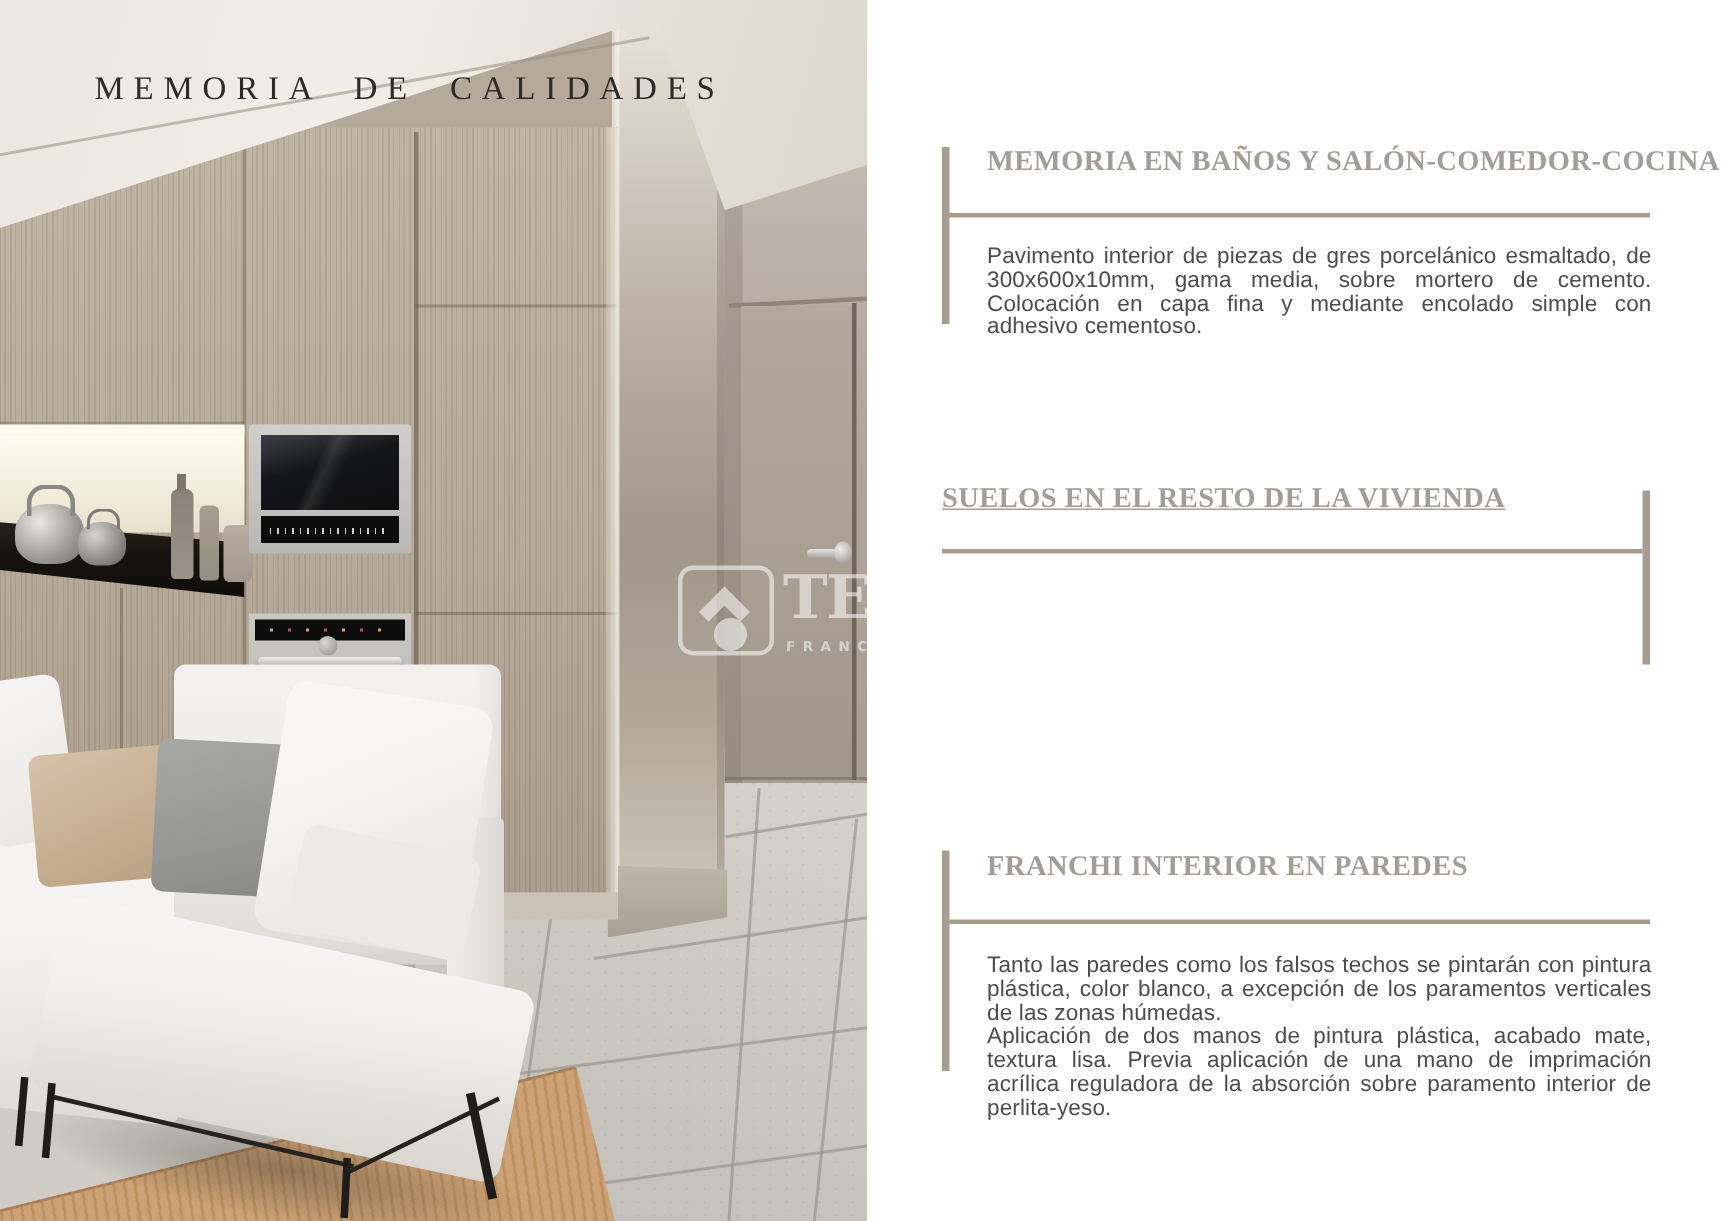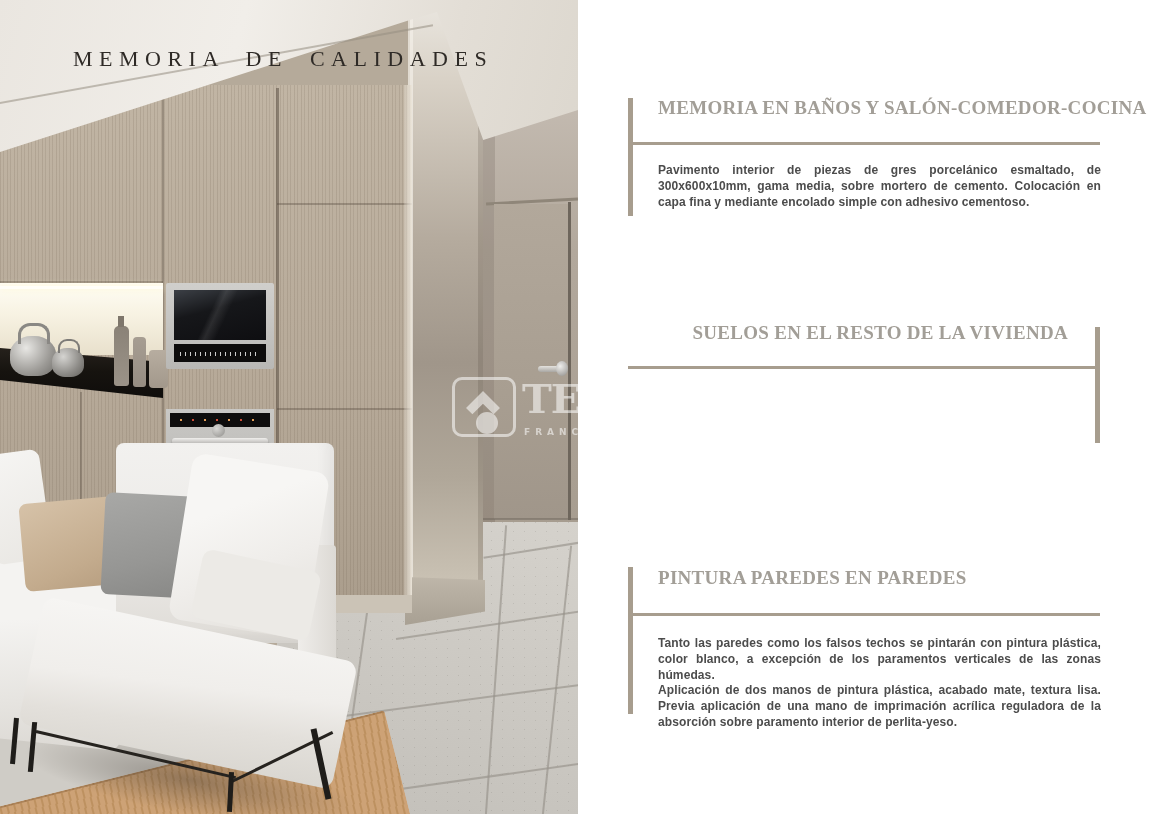--- a/index.html
+++ b/index.html
@@ -157,38 +157,38 @@
   .watermark{left:452px;top:375px;width:200px;height:70px;color:rgba(255,255,255,.55);z-index:40;}
   .wm-box{left:0;top:2px;width:64px;height:60px;border:3px solid rgba(255,255,255,.55);border-radius:10px;}
   .wm-roof{left:16px;top:16px;width:24px;height:24px;border-left:9px solid rgba(255,255,255,.55);
     border-top:9px solid rgba(255,255,255,.55);transform:rotate(45deg);}
   .wm-dot{left:21px;top:32px;width:22px;height:22px;border-radius:50%;background:rgba(255,255,255,.55);}
   .wm-text{left:70px;top:4px;font-family:"DejaVu Serif",serif;font-weight:bold;
     font-size:40px;line-height:1;letter-spacing:-1px;}
   .wm-sub{left:72px;top:52px;font-family:"DejaVu Sans",sans-serif;font-weight:bold;
     font-size:9px;letter-spacing:5px;}
 
-  .photo-title{left:73px;top:46px;font-family:"Liberation Serif",serif;
+  .photo-title{left:63px;top:46px;font-family:"Liberation Serif",serif;
     font-size:22px;letter-spacing:6.5px;word-spacing:10px;color:var(--title-color);z-index:50;white-space:nowrap;}
 
   
   .content{position:absolute;left:578px;top:0;width:576px;height:814px;background:#fff;}
   .content .bar{position:absolute;width:5px;background:var(--accent);}
   .content .rule{position:absolute;height:3px;background:var(--accent);}
   .section-title{position:absolute;font-family:"Liberation Serif",serif;font-size:19px;
     letter-spacing:.3px;color:var(--heading-color);white-space:nowrap;}
-  .section-body{position:absolute;font-size:12px;line-height:15.8px;letter-spacing:.1px;
-    color:var(--body-color);text-align:justify;white-space:pre-line;font-weight:bold;}
+  .section-body{position:absolute;font-size:15px;line-height:15.8px;letter-spacing:.1px;
+    color:var(--body-color);text-align:justify;white-space:pre-line;}
 
   .s1-bar{left:50px;top:98px;height:118px;}
   .s1-title{left:80px;top:97px;}
   .s1-rule{left:50px;top:142px;width:472px;}
   .s1-body{left:80px;top:163px;width:443px;}
 
-  .s2-title{left:50px;top:322px;width:440px;text-align:right;}
+  .s2-title{left:50px;top:322px;width:440px;text-align:left;text-decoration:underline;}
   .s2-bar{left:517px;top:327px;height:116px;}
   .s2-rule{left:50px;top:366px;width:467px;}
   .s2-body{left:50px;top:391px;width:443px;}
 
   .s3-bar{left:50px;top:567px;height:147px;}
   .s3-title{left:80px;top:567px;}
   .s3-rule{left:50px;top:613px;width:472px;}
   .s3-body{left:80px;top:636px;width:443px;}
 </style>
 </head>
@@ -287,19 +287,19 @@
     <div class="bar s1-bar"></div>
     <h2 class="section-title s1-title">MEMORIA EN BAÑOS Y SALÓN-COMEDOR-COCINA</h2>
     <div class="rule s1-rule"></div>
     <p class="section-body s1-body">Pavimento interior de piezas de gres porcelánico esmaltado, de 300x600x10mm, gama media, sobre mortero de cemento. Colocación en capa fina y mediante encolado simple con adhesivo cementoso.</p>
 
     <h2 class="section-title s2-title">SUELOS EN EL RESTO DE LA VIVIENDA</h2>
     <div class="bar s2-bar"></div>
     <div class="rule s2-rule"></div>
 
     <div class="bar s3-bar"></div>
-    <h2 class="section-title s3-title">PINTURA PAREDES EN PAREDES</h2>
+    <h2 class="section-title s3-title">FRANCHI INTERIOR EN PAREDES</h2>
     <div class="rule s3-rule"></div>
     <p class="section-body s3-body">Tanto las paredes como los falsos techos se pintarán con pintura plástica, color blanco, a excepción de los paramentos verticales de las zonas húmedas.
 Aplicación de dos manos de pintura plástica, acabado mate, textura lisa. Previa aplicación de una mano de imprimación acrílica reguladora de la absorción sobre paramento interior de perlita-yeso.</p>
 
   </div>
 </div>
 
 </body></html>

